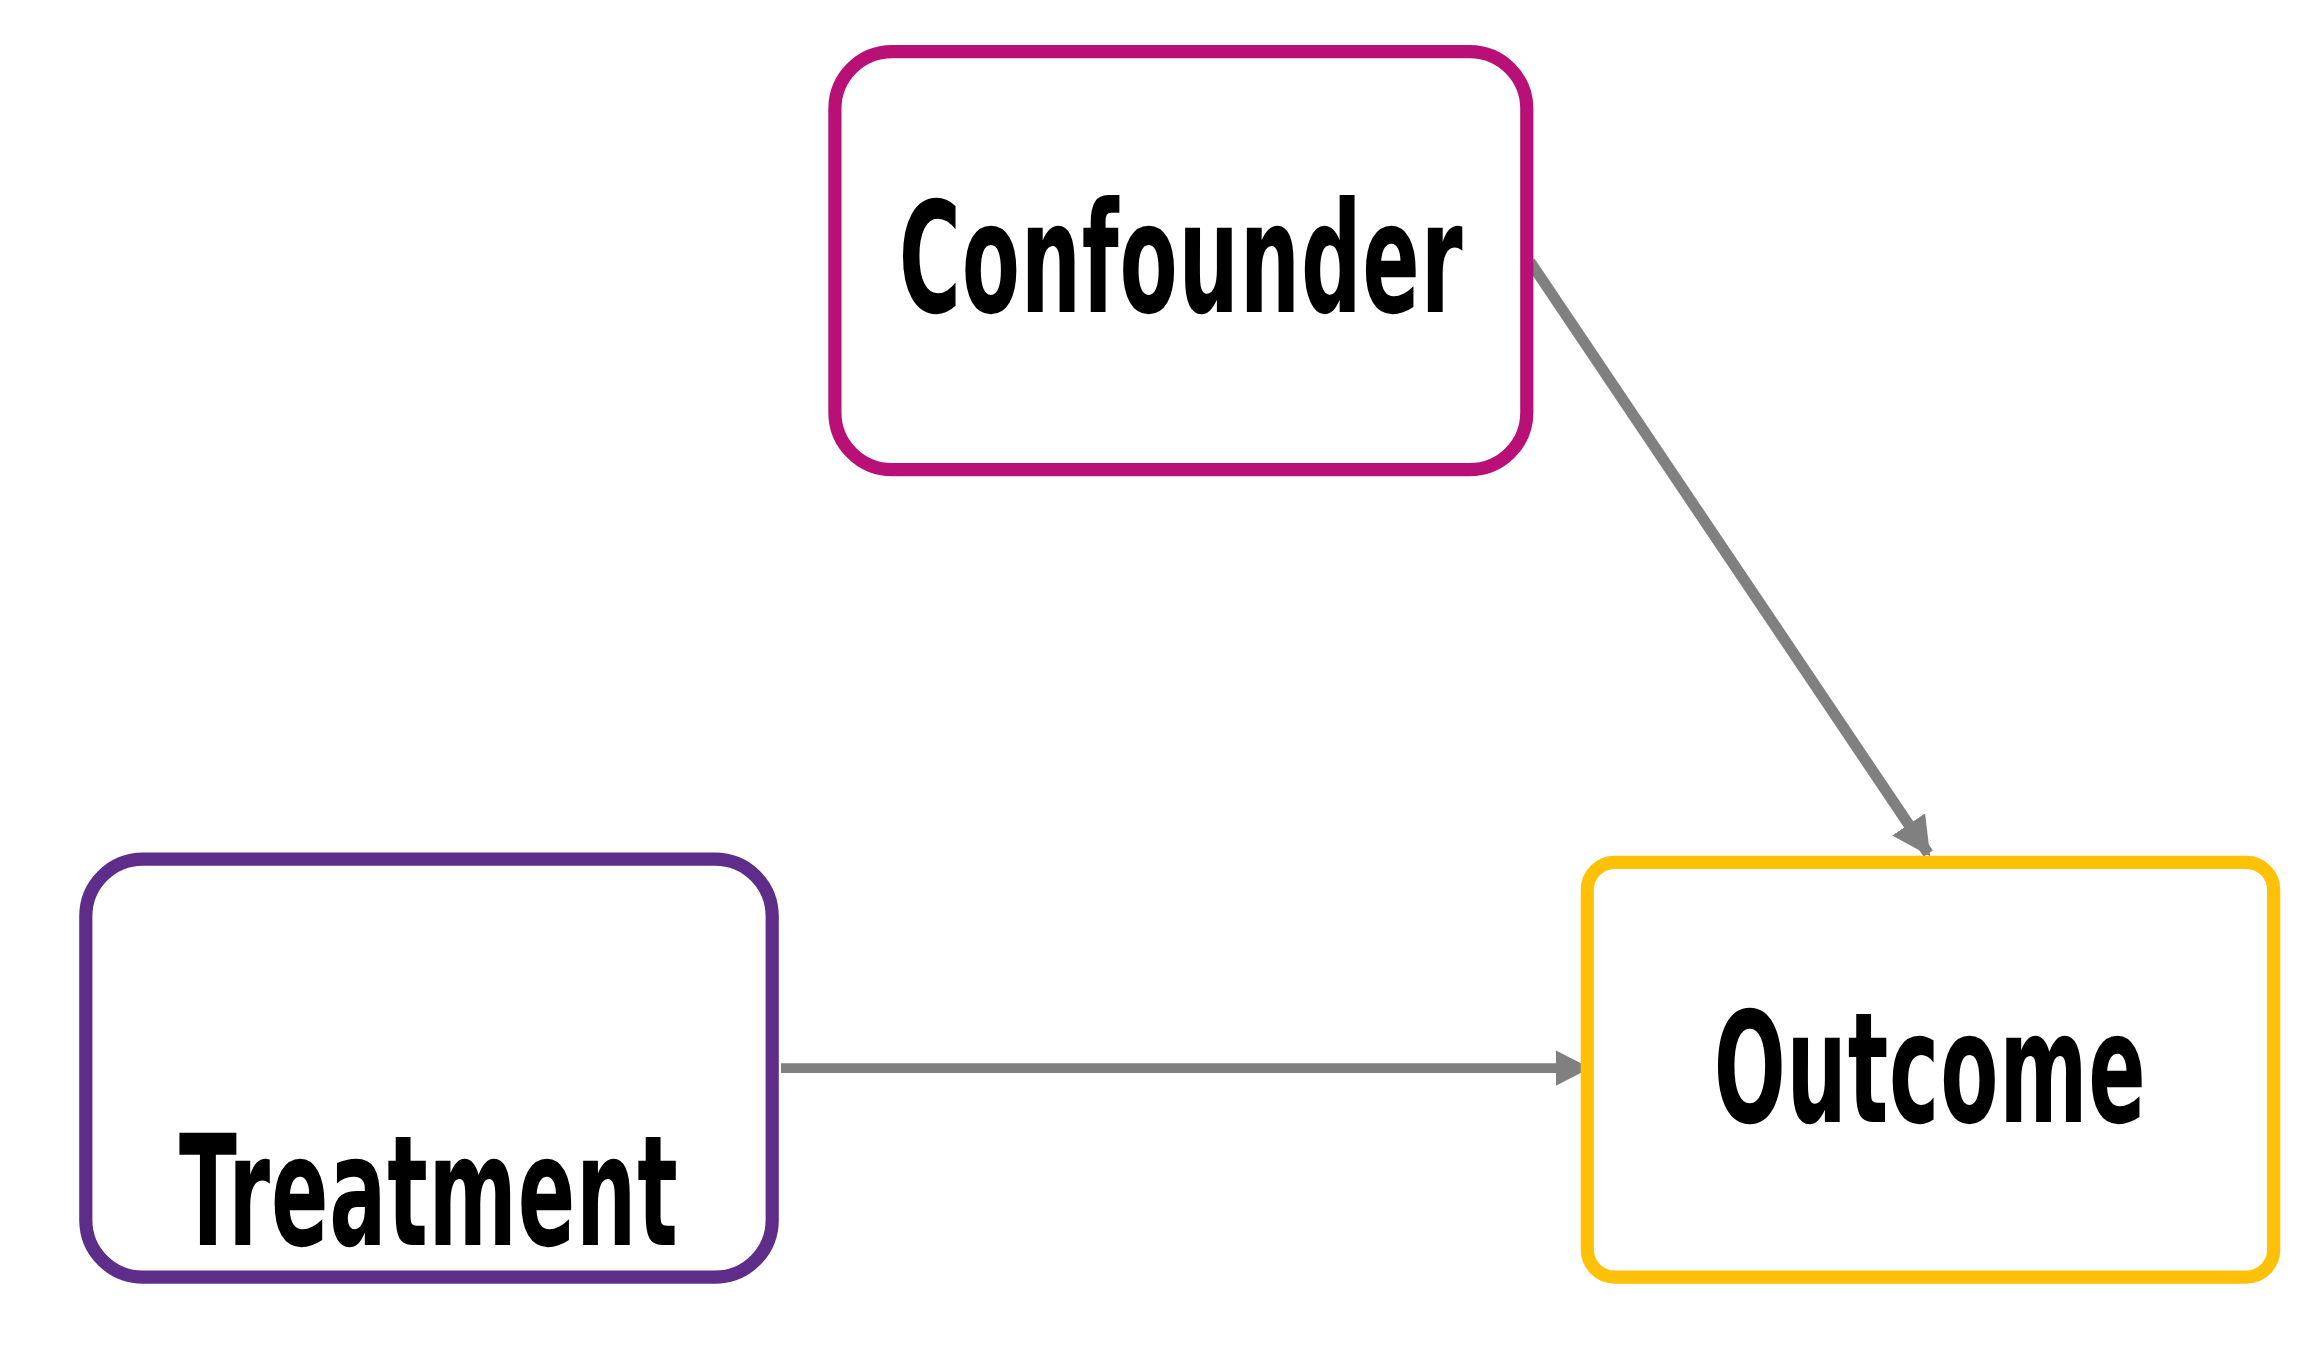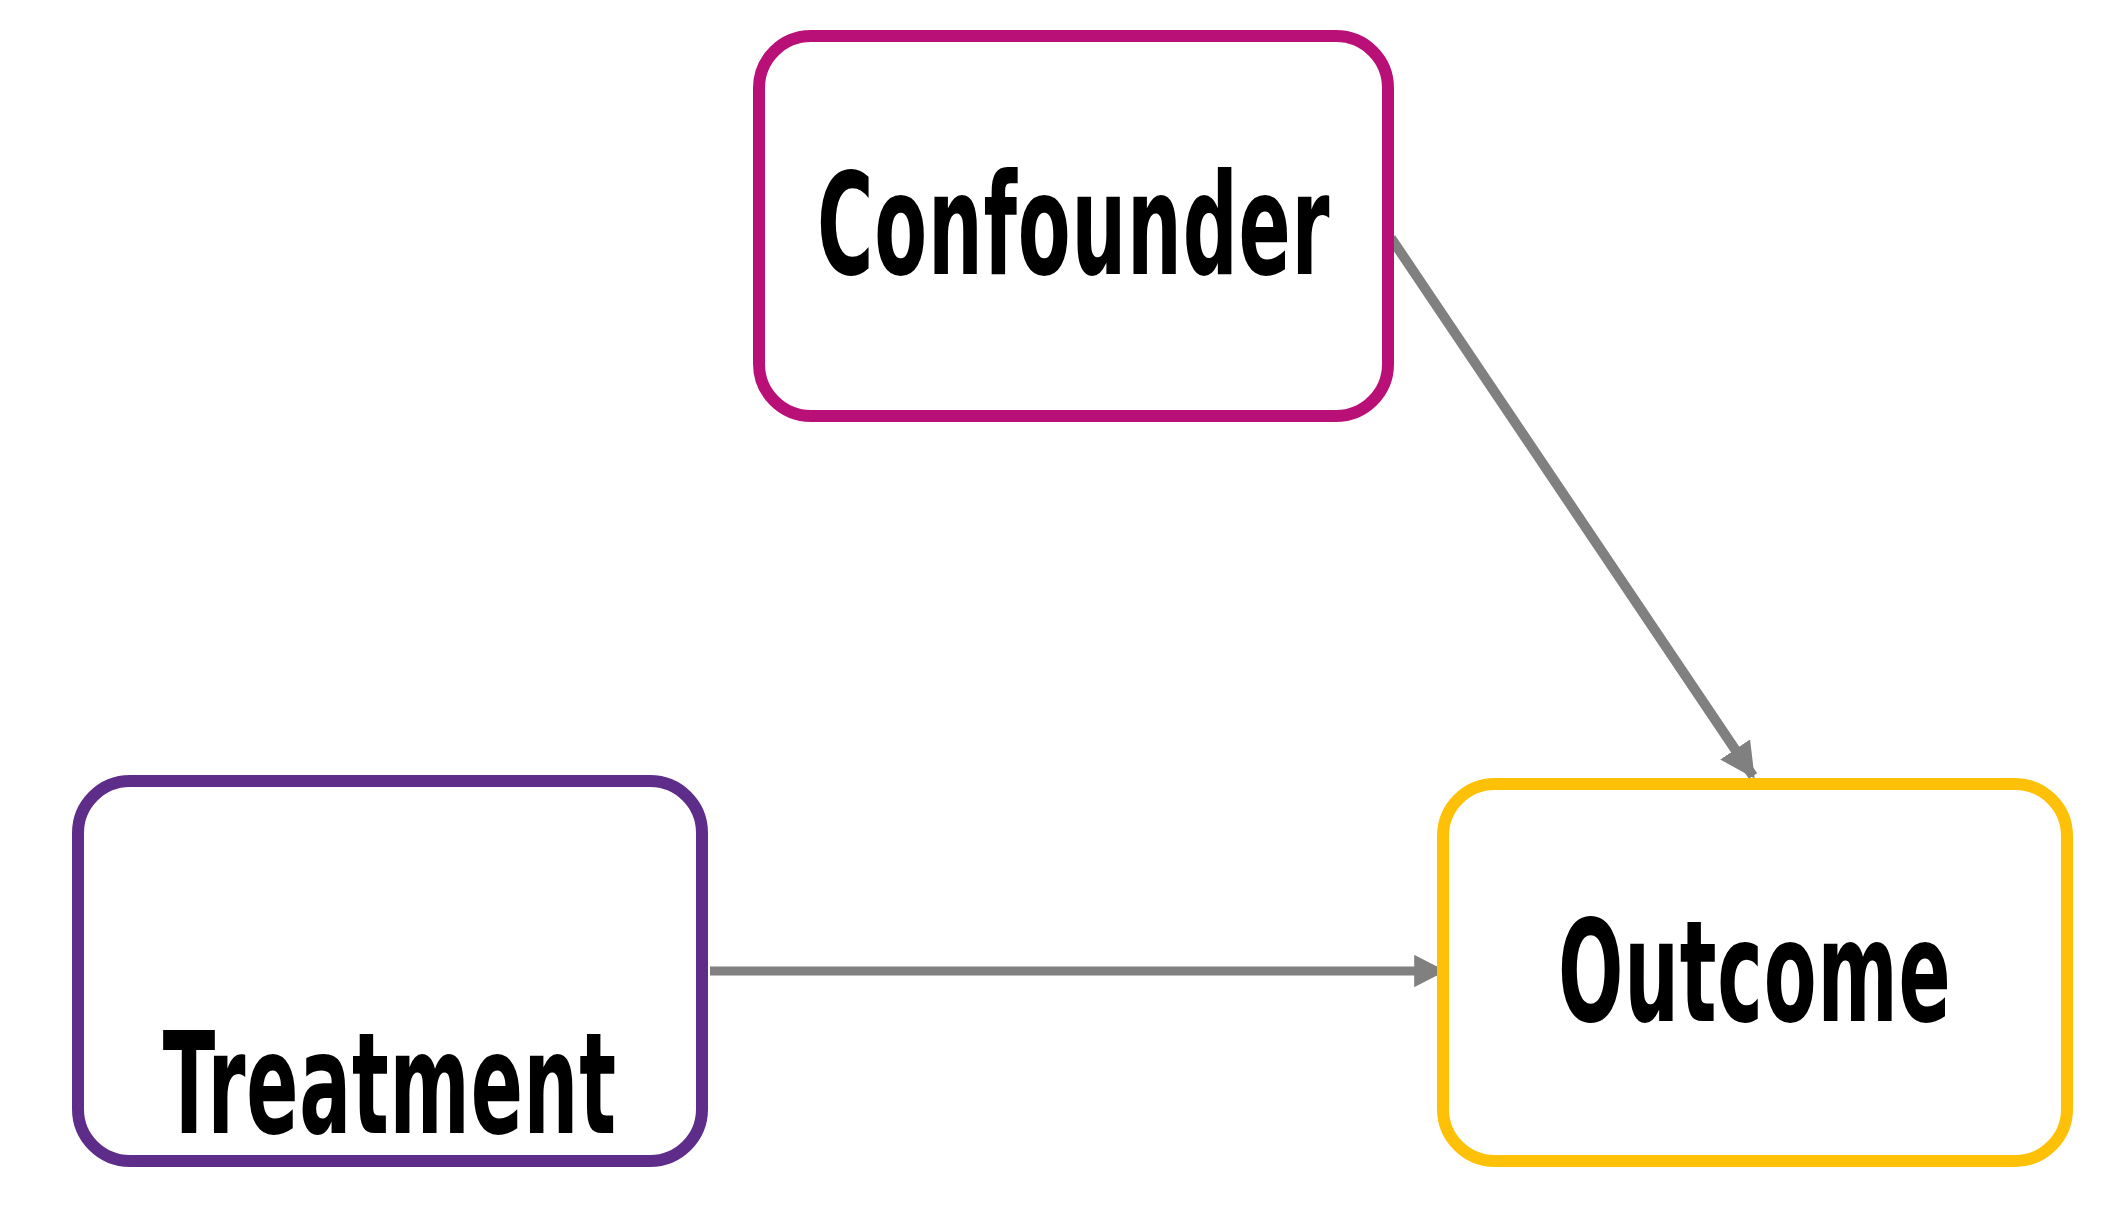--- a/index.html
+++ b/index.html
@@ -55,25 +55,25 @@
       <marker id="arrowhead" markerUnits="strokeWidth" markerWidth="3.6" markerHeight="3.6" viewBox="0 0 3.6 3.6" refX="3.2" refY="1.8" orient="auto">
         <path d="M0,0 L3.5,1.8 L0,3.6 Z" fill="#808080"></path>
       </marker>
     </defs>
     <g id="edges-group">
         <line x1="1391" y1="238" x2="1753" y2="776" stroke="#808080" stroke-width="10" marker-end="url(#arrowhead)"></line>
         <line x1="710" y1="971" x2="1443" y2="971" stroke="#808080" stroke-width="9" marker-end="url(#arrowhead)"></line>
       </g>
   </svg>
 
-  <div class="node" style="left: 753px; top: 30px; width: 641px; height: 392px; border-color: rgb(185, 16, 119);">
+  <div class="node" style="left: 753px; top: 41px; width: 641px; height: 392px; border-color: rgb(185, 16, 119);">
     <span class="node-label">Confounder</span>
   </div>
 
   <div class="node" style="left: 72px; top: 775px; width: 636px; height: 392px; border-color: rgb(94, 45, 137); align-items: flex-end;">
     <span class="node-label">Treatment</span>
   </div>
 
-  <div class="node" style="left: 1437px; top: 778px; width: 636px; height: 389px; border-color: rgb(255, 193, 7);">
+  <div class="node" style="left: 1437px; top: 778px; width: 636px; height: 389px; border-color: rgb(255, 193, 7); border-radius: 31px;">
     <span class="node-label">Outcome</span>
   </div>
 
 </div>
 
 </body></html>

